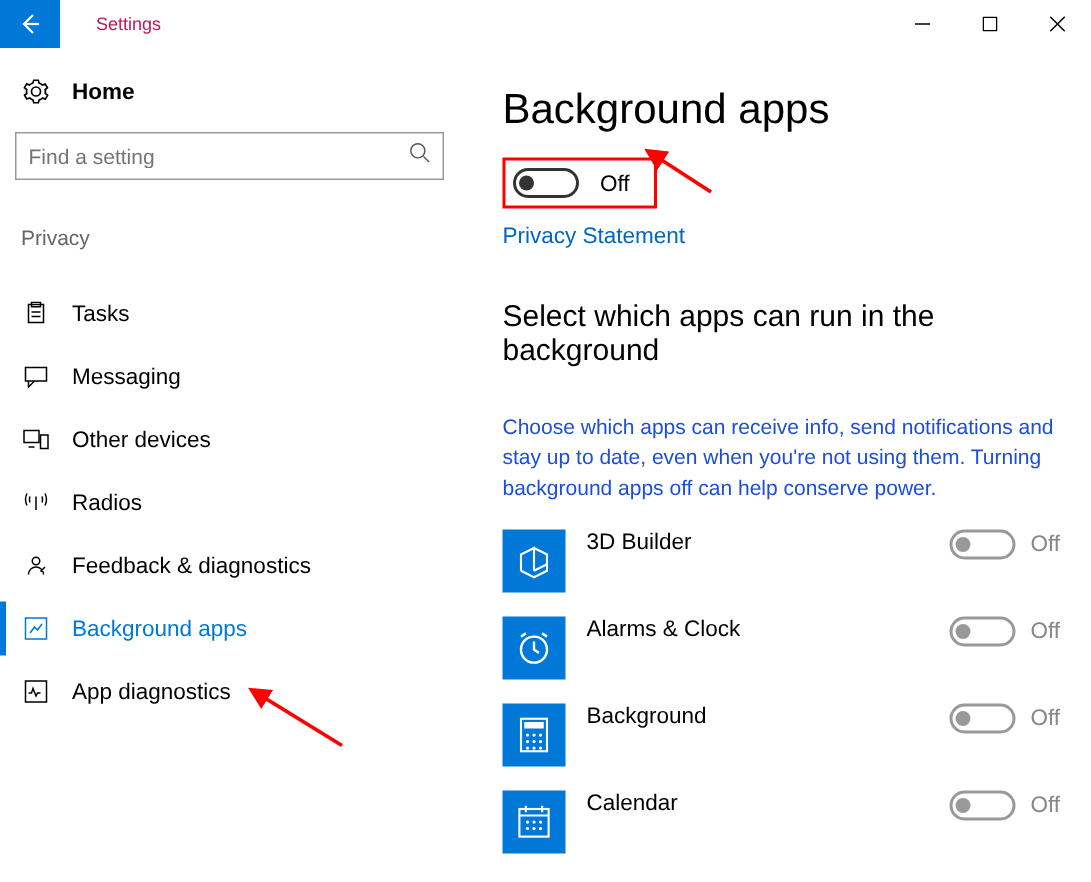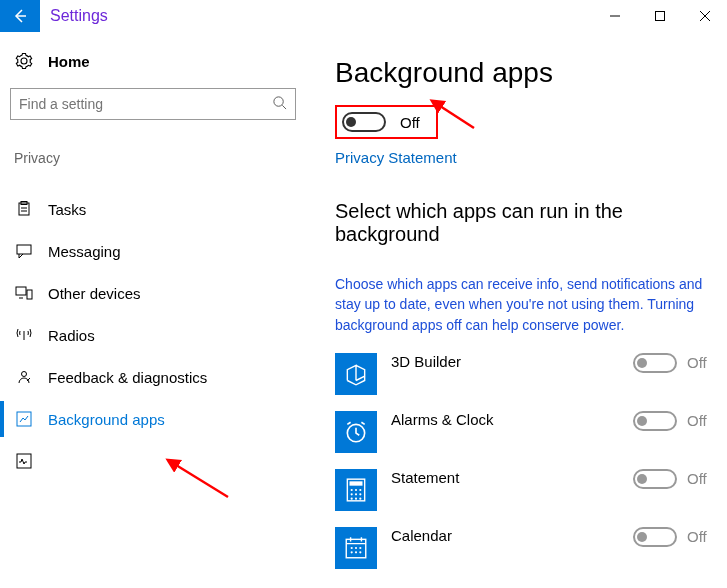--- a/index.html
+++ b/index.html
@@ -1,20 +1,20 @@
 <!DOCTYPE html>
 <html><head>
 <meta charset="utf-8">
 <style>
 * { margin: 0; padding: 0; box-sizing: border-box; font-family: "Segoe UI", sans-serif; }
 body { width: 727px; height: 588px; background: #fff; overflow: hidden; position: relative; }
 
 .titlebar { height: 32px; display: flex; align-items: center; }
 .back-btn { width: 40px; height: 32px; background: #0078d7; display: flex; align-items: center; justify-content: center; cursor: pointer; }
-.title { padding-left: 10px; font-size: 16px; color: #6d28d9; }
+.title { padding-left: 24px; font-size: 12px; color: #be185d; }
 .win-controls { margin-left: auto; display: flex; }
 .win-controls div { width: 45px; height: 32px; display: flex; align-items: center; justify-content: center; cursor: pointer; font-size: 10px; }
 
 .content { display: flex; height: calc(100% - 32px); }
 .sidebar { width: 305px; padding: 10px 0 0 10px; }
 .home-row { display: flex; align-items: center; padding: 10px 0 18px 4px; cursor: pointer; }
 .home-row .icon { width: 20px; display: flex; justify-content: center; }
 .home-row span:last-child { padding-left: 14px; font-size: 15px; font-weight: bold; }
 
 .search-box { width: 286px; height: 32px; border: 1px solid #999; display: flex; align-items: center; padding: 0 8px; margin-bottom: 30px; }
@@ -163,20 +163,21 @@
         </span>
       <span class="label">Background apps</span>
     </div>
     <div class="nav-item">
       <span class="icon">
           <svg width="16" height="16" viewBox="0 0 16 16">
             <rect x="1" y="1" width="14" height="14" stroke="#000" fill="none"></rect>
             <path d="M3 9h2l1-3 2 5 1-2h2" stroke="#000" fill="none"></path>
           </svg>
         </span>
+      <span class="label">App diagnostics</span>
     </div>
   </div>
 
   <div class="main">
     <div class="page-title">Background apps</div>
 
     <div class="highlight-box">
       <div class="toggle off">
           <div class="toggle-knob"></div>
         </div>
@@ -226,21 +227,21 @@
             <circle cx="12" cy="12" r="1" fill="#fff"></circle>
             <circle cx="16" cy="12" r="1" fill="#fff"></circle>
             <circle cx="8" cy="16" r="1" fill="#fff"></circle>
             <circle cx="12" cy="16" r="1" fill="#fff"></circle>
             <circle cx="16" cy="16" r="1" fill="#fff"></circle>
             <circle cx="8" cy="20" r="1" fill="#fff"></circle>
             <circle cx="12" cy="20" r="1" fill="#fff"></circle>
             <circle cx="16" cy="20" r="1" fill="#fff"></circle>
           </svg>
         </div>
-      <div class="app-name">Statement</div>
+      <div class="app-name">Background</div>
       <div class="app-toggle">
           <div class="toggle off">
             <div class="toggle-knob"></div>
           </div>
           <div class="tlabel">Off</div>
         </div>
     </div>
     <div class="app-row">
       <div class="app-icon">
           <svg width="26" height="26" viewBox="0 0 24 24">

